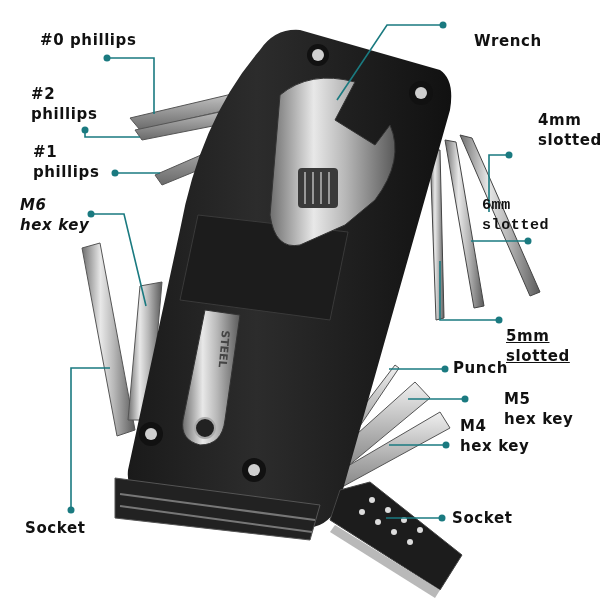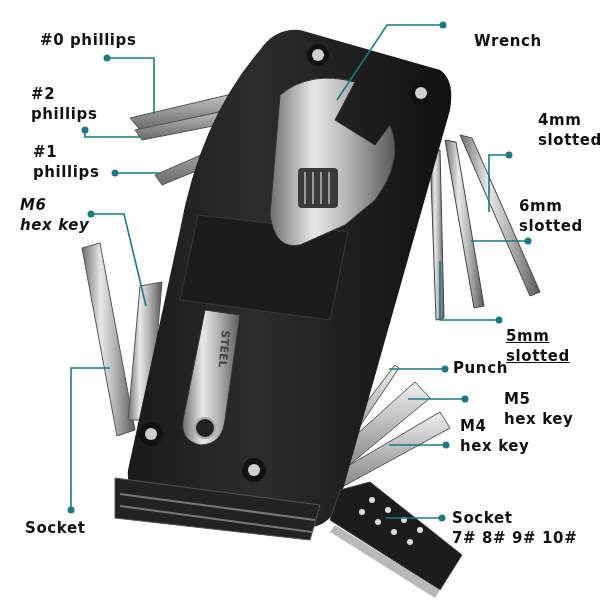--- a/index.html
+++ b/index.html
@@ -147,35 +147,34 @@
       <div>hex key</div>
     </div>
 <div class="lbl" style="left:25px;top:518px;">
       <div>Socket</div>
     </div>
 <div class="lbl" style="left:474px;top:15px;margin-top:16px;"><span>Wrench</span></div>
 <div class="lbl" style="left:490px;top:110px;margin-left:48px;">
       <div>4mm</div>
       <div>slotted</div>
     </div>
-<div class="lbl" style="left:519px;top:196px;">
+<div class="lbl" style="left:482px;top:196px;font-family:Liberation Mono, monospace;">
       <div>6mm</div>
       <div>slotted</div>
     </div>
 <div class="lbl" style="left:506px;top:326px;text-decoration:underline;">
       <div>5mm</div>
       <div>slotted</div>
     </div>
 <div class="lbl" style="left:453px;top:358px;"><span>Punch</span></div>
 <div class="lbl" style="left:504px;top:389px;">
       <div>M5</div>
       <div>hex key</div>
     </div>
 <div class="lbl" style="left:460px;top:416px;">
       <div>M4</div>
       <div>hex key</div>
     </div>
 <div class="lbl" style="left:452px;top:508px;">
       <div>Socket</div>
-      <div>7# 8# 9# 10#</div>
     </div>
 
 </div>
 
 </body></html>

